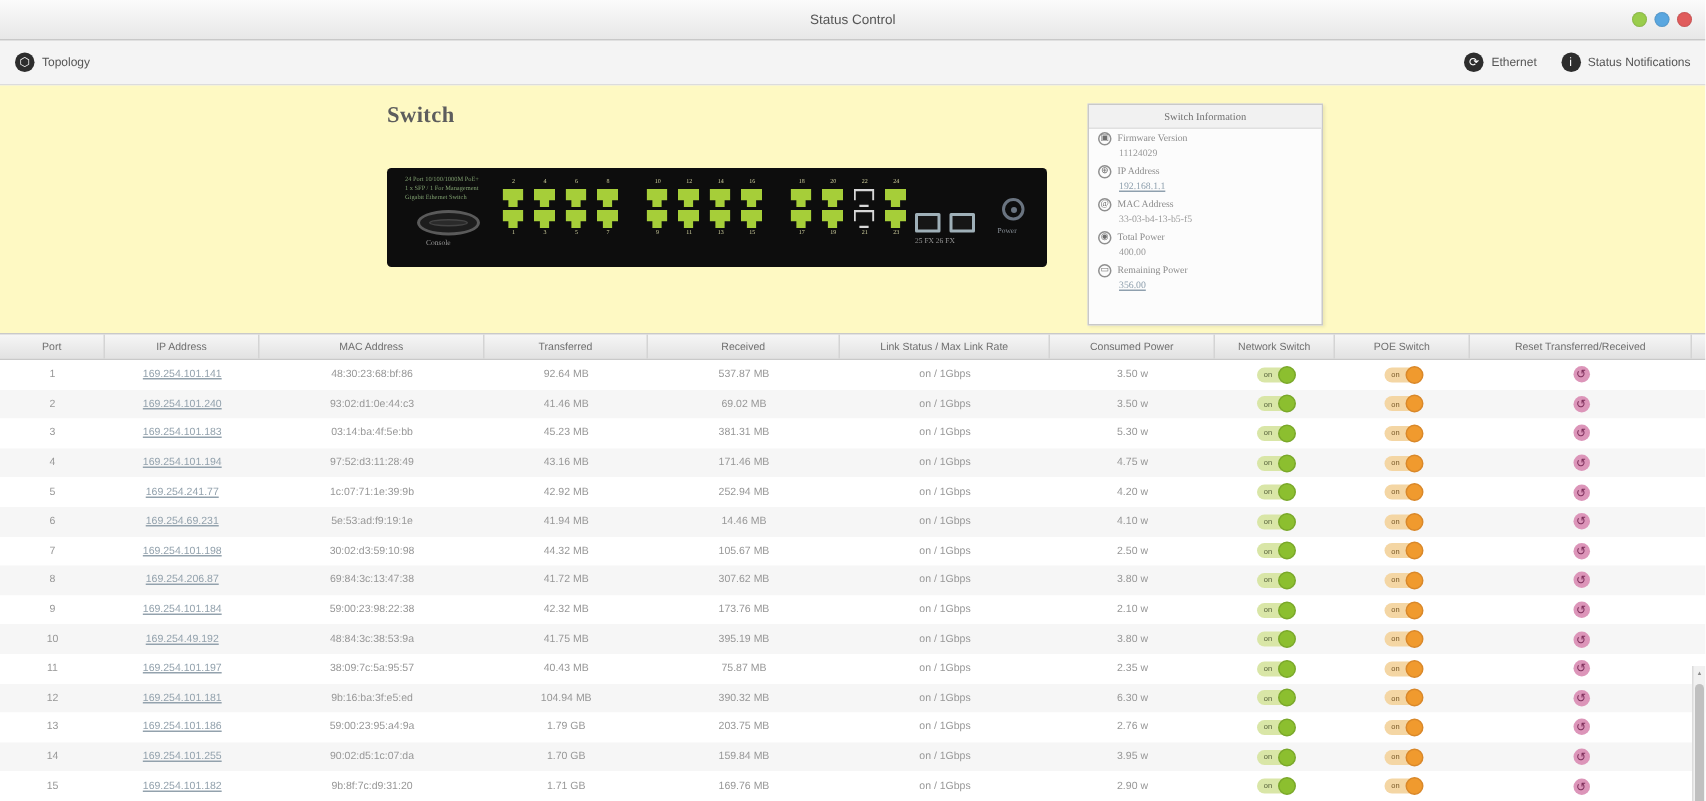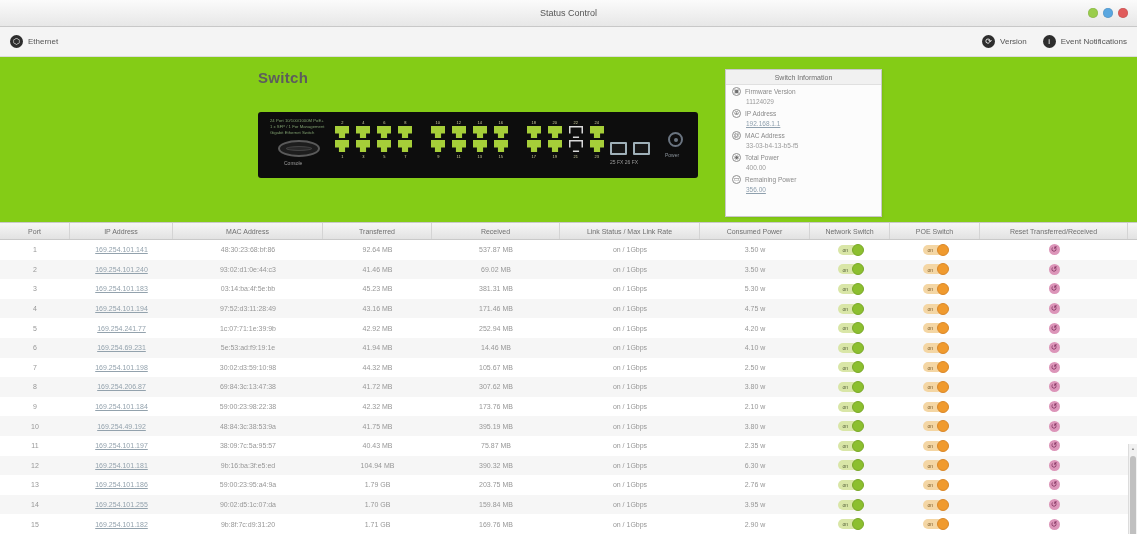--- a/index.html
+++ b/index.html
@@ -16,21 +16,21 @@
 
   
   .toolbar { height:30px; background:#f4f4f4; border-bottom:1px solid #dcdcdc;
              display:flex; align-items:center; justify-content:space-between; padding:0 10px; }
   .tool-btn { display:flex; align-items:center; gap:5px; font-size:8px; color:#555; cursor:default; }
   .tool-group { display:flex; gap:16px; }
   .tool-icon { width:13px; height:13px; border-radius:50%; background:#2d2d2d; color:#fff;
                font-size:8px; line-height:13px; text-align:center; flex:0 0 auto; }
 
   
-  .content { position:relative; height:165px; background:#84cc16; }
+  .content { position:relative; height:165px; background:#fef9c3;font-family:Liberation Serif, serif; }
   .section-title { position:absolute; left:258px; top:12px; font-size:15px; font-weight:bold;
                    color:#5d5d5d; letter-spacing:.3px; }
 
   
   .device { position:absolute; left:258px; top:55px; width:440px; height:66px;
             background:#0d0d0d; border-radius:3px; }
   .device-text { position:absolute; left:12px; top:6px; font-size:5px; line-height:1.35;
                  color:#7f9f6f; transform:scale(.85); transform-origin:0 0; white-space:nowrap; }
   .console-port { position:absolute; left:20px; top:28px; width:42px; height:17px;
                   border:2px solid #5a5a5a; border-radius:50%; background:#1d1d1d; }
@@ -103,30 +103,30 @@
   <div class="win-controls">
     <span class="win-btn win-green"></span>
     <span class="win-btn win-blue"></span>
     <span class="win-btn win-red"></span>
   </div>
 </div>
 
 <div class="toolbar">
   <div class="tool-btn">
     <span class="tool-icon">⬡</span>
-    <span>Ethernet</span>
+    <span>Topology</span>
   </div>
   <div class="tool-group">
     <div class="tool-btn">
       <span class="tool-icon">⟳</span>
-      <span>Version</span>
+      <span>Ethernet</span>
     </div>
     <div class="tool-btn">
       <span class="tool-icon">i</span>
-      <span>Event Notifications</span>
+      <span>Status Notifications</span>
     </div>
   </div>
 </div>
 
 <div class="content">
   <div class="section-title">Switch</div>
 
   <div class="device">
     <div class="device-text">
         <div>24 Port 10/100/1000M PoE+</div>

